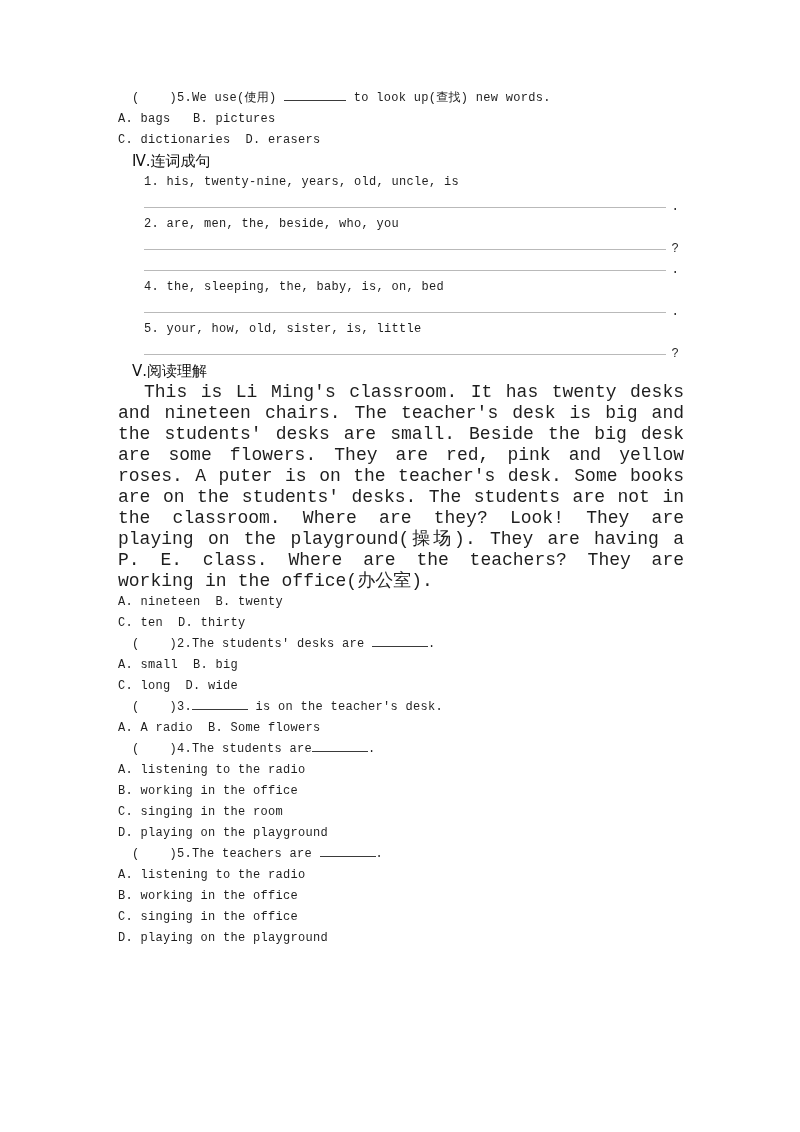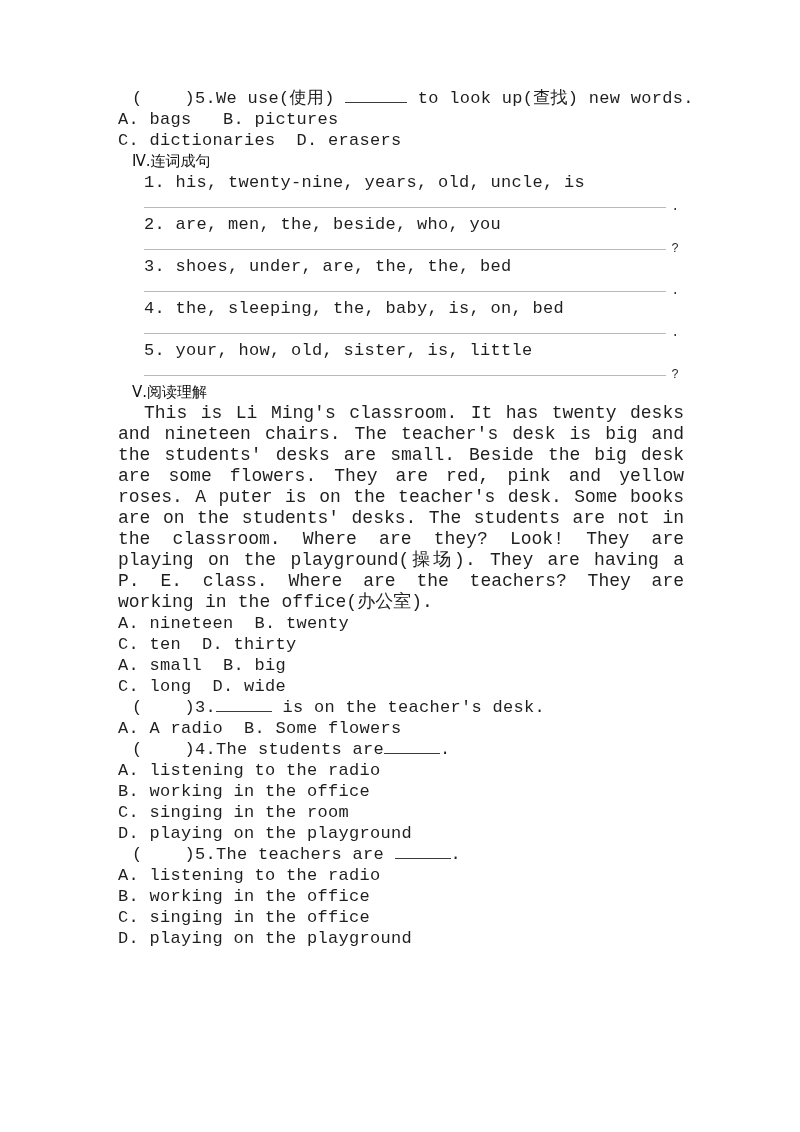--- a/index.html
+++ b/index.html
@@ -19,21 +19,21 @@
   .content {
     position: absolute;
     left: 118px;
     top: 88px;
     width: 566px;
   }
 
   
   .line {
     font-family: "Liberation Mono", monospace;
-    font-size: 17px;
+    font-size: 12px;
     line-height: 21px;
     letter-spacing: 0.3px;
     white-space: pre;
     color: #1e1e1e;
   }
   .line.indent1 { padding-left: 26px; }
   .line.indent2 { padding-left: 14px; }
 
   .sec-head {
     font-family: "Liberation Serif", serif;
@@ -108,21 +108,20 @@
       <div class="answer-rule"></div>
       <span class="answer-punc">.</span>
     </div>
 
     <div class="line indent1">2. are, men, the, beside, who, you</div>
     <div class="answer-row">
       <div class="answer-rule"></div>
       <span class="answer-punc">?</span>
     </div>
 
-    <div class="line indent1">3. shoes, under, are, the, the, bed</div>
     <div class="answer-row">
       <div class="answer-rule"></div>
       <span class="answer-punc">.</span>
     </div>
 
     <div class="line indent1">4. the, sleeping, the, baby, is, on, bed</div>
     <div class="answer-row">
       <div class="answer-rule"></div>
       <span class="answer-punc">.</span>
     </div>
@@ -133,20 +132,21 @@
       <span class="answer-punc">?</span>
     </div>
 
     <div class="sec-head cjk">Ⅴ.阅读理解</div>
 
     <div class="passage">This is Li Ming's classroom. It has twenty desks and nineteen chairs. The teacher's desk is big and the students' desks are small. Beside the big desk are some flowers. They are red, pink and yellow roses. A puter is on the teacher's desk. Some books are on the students' desks. The students are not in the classroom. Where are they? Look! They are playing on the playground(操场). They are having a P. E. class. Where are the teachers? They are working in the office(办公室).</div>
 
     <div class="line">A. nineteen  B. twenty</div>
     <div class="line">C. ten  D. thirty</div>
 
+    <div class="line indent2"><span>(    )2.</span><span>The students' desks are </span><span class="blank b-short"></span><span>.</span></div>
     <div class="line">A. small  B. big</div>
     <div class="line">C. long  D. wide</div>
 
     <div class="line indent2"><span>(    )3.</span><span class="blank b-short"></span><span> is on the teacher's desk.</span></div>
     <div class="line">A. A radio  B. Some flowers</div>
 
     <div class="line indent2"><span>(    )4.</span><span>The students are</span><span class="blank b-short"></span><span>.</span></div>
     <div class="line">A. listening to the radio</div>
     <div class="line">B. working in the office</div>
     <div class="line">C. singing in the room</div>

